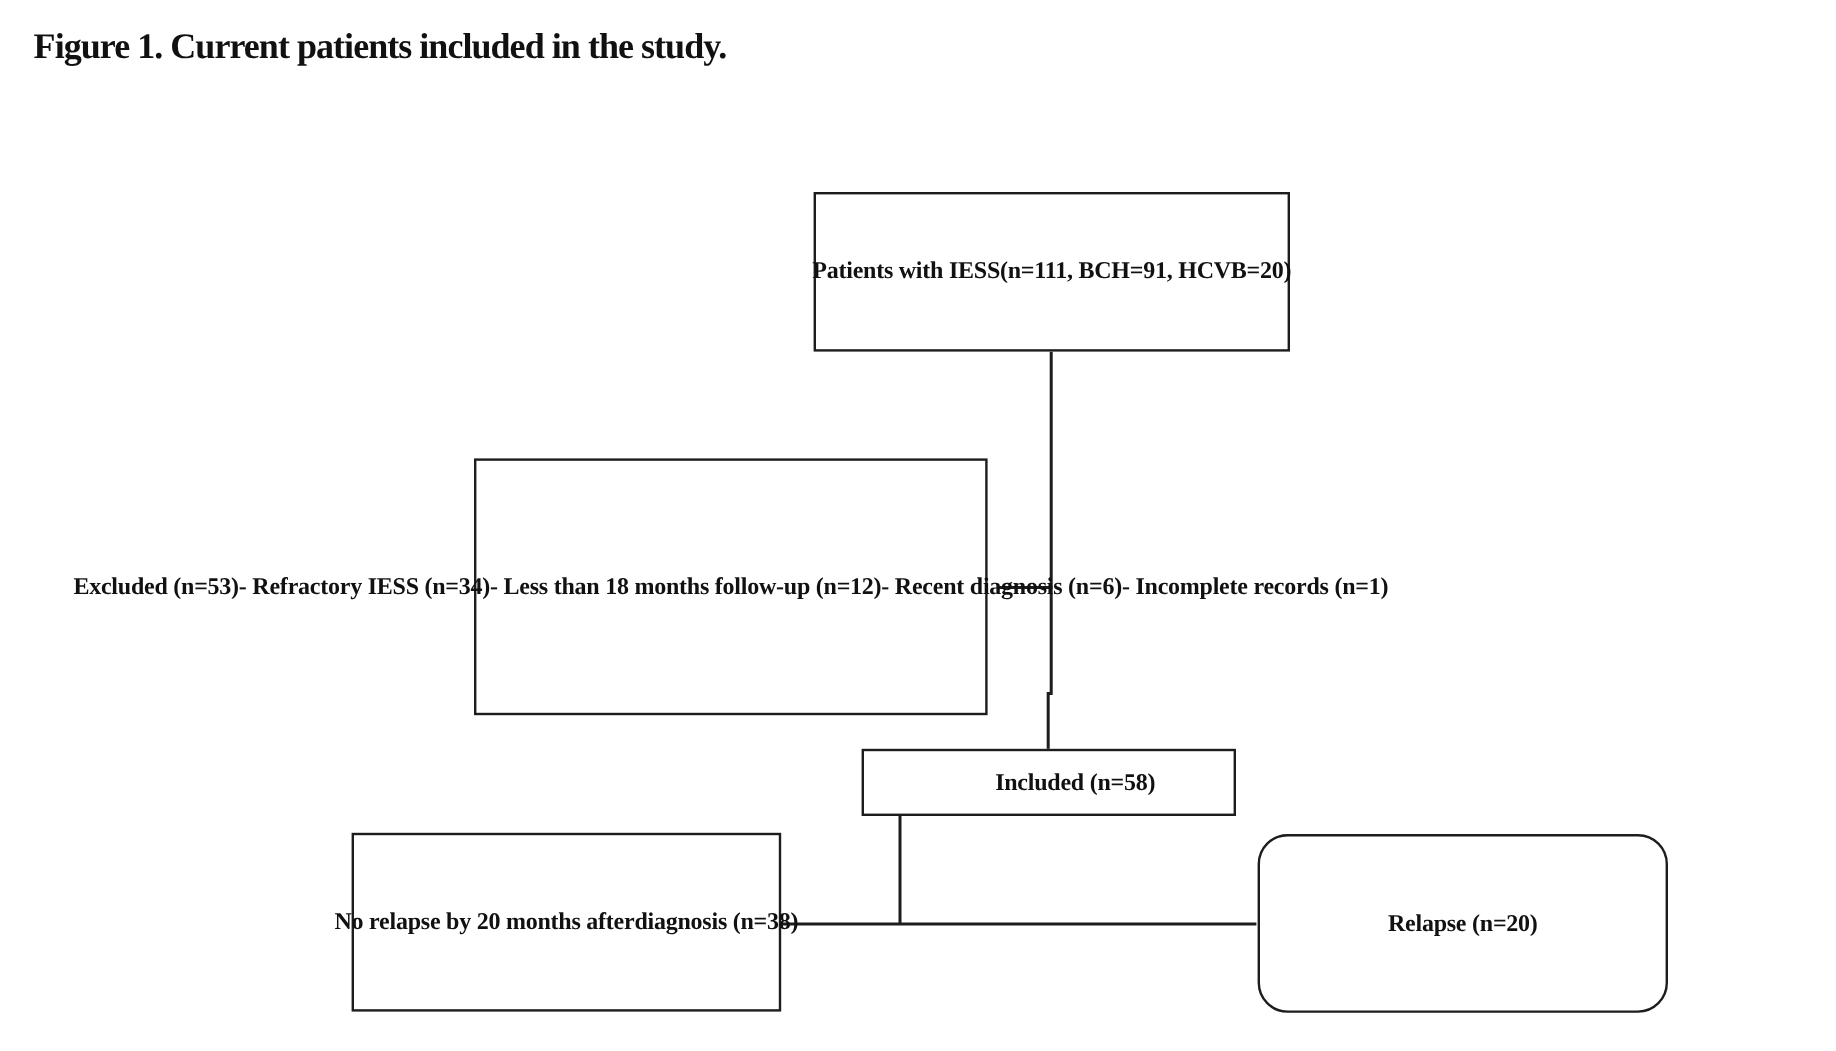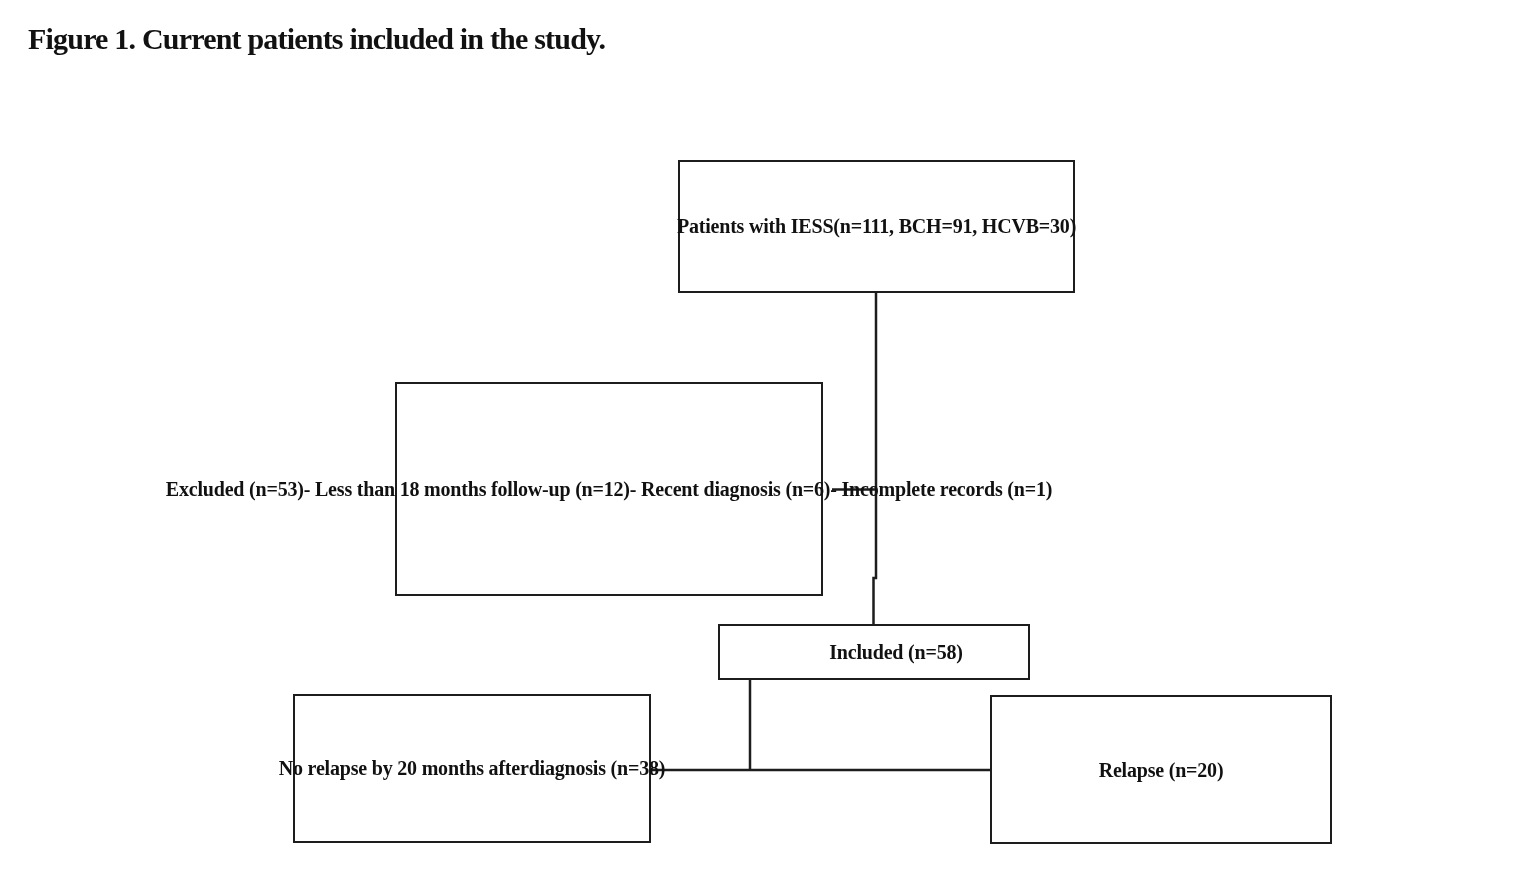--- a/index.html
+++ b/index.html
@@ -46,21 +46,21 @@
     font-weight: 700;
     letter-spacing: -0.2px;
     color: #111111;
   }
   .node .line { white-space: nowrap; }
 
   .node-patients   { left: 678px;  top: 160px; width: 397px; height: 133px; line-height: 37px; }
   .node-excluded   { left: 395px;  top: 382px; width: 428px; height: 214px; line-height: 38.5px; }
   .node-included   { left: 718px;  top: 624px; width: 312px; height: 56px;  line-height: 26px; padding-left: 44px; }
   .node-no-relapse { left: 293px;  top: 694px; width: 358px; height: 149px; line-height: 31px; }
-  .node-relapse    { left: 990px; top: 695px; width: 342px; height: 149px; line-height: 26px; }
+  .node-relapse    { left: 1048px; top: 695px; width: 342px; height: 149px; line-height: 26px; border-radius: 25px; }
 </style>
 </head>
 <body>
 
 <div class="canvas">
 
   <h1 class="figure-title">Figure 1. Current patients included in the study.</h1>
 
   <svg class="connectors" width="1530" height="876" viewBox="0 0 1530 876">
 
@@ -68,25 +68,26 @@
 
     <path d="M832 489.5 L877 489.5" fill="none" stroke="#1d1d1d" stroke-width="2.5"></path>
 
     <path d="M750 679 L750 770" fill="none" stroke="#1d1d1d" stroke-width="2.5"></path>
 
     <path d="M650 770 L1047 770" fill="none" stroke="#1d1d1d" stroke-width="2.5"></path>
   </svg>
 
   <div class="node node-patients">
     <div class="line">Patients with IESS</div>
-    <div class="line">(n=111, BCH=91, HCVB=30)</div>
+    <div class="line">(n=111, BCH=91, HCVB=20)</div>
   </div>
 
   <div class="node node-excluded">
     <div class="line">Excluded (n=53)</div>
+    <div class="line">- Refractory IESS (n=34)</div>
     <div class="line">- Less than 18 months follow-up (n=12)</div>
     <div class="line">- Recent diagnosis (n=6)</div>
     <div class="line">- Incomplete records (n=1)</div>
   </div>
 
   <div class="node node-included">
     <div class="line">Included (n=58)</div>
   </div>
 
   <div class="node node-no-relapse">

